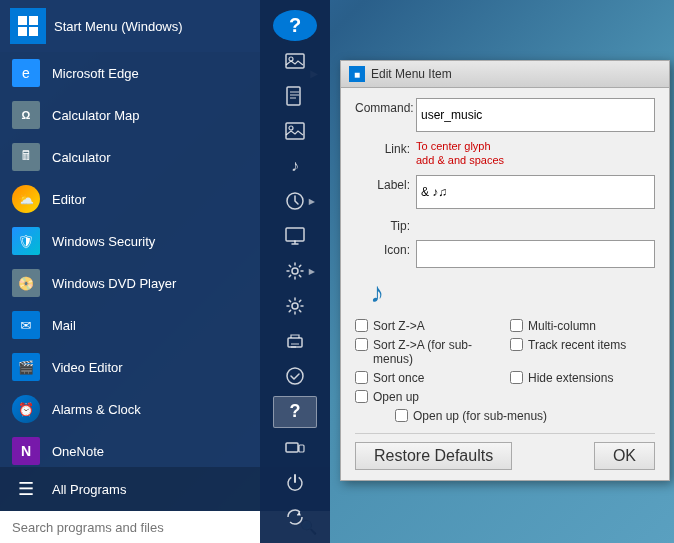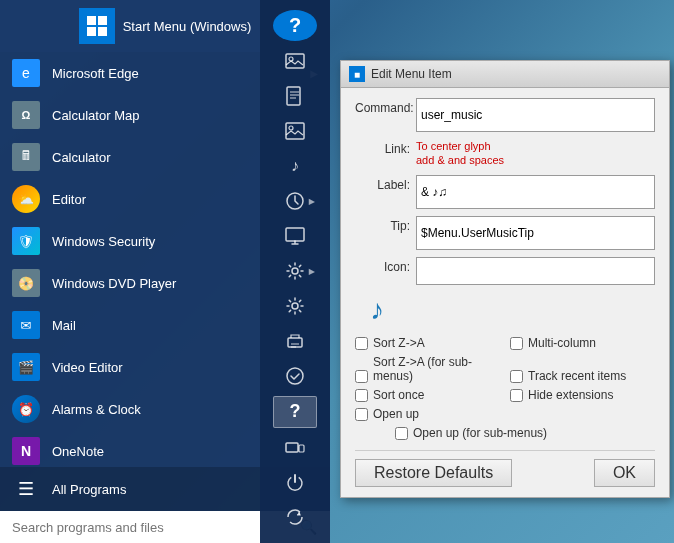--- a/index.html
+++ b/index.html
@@ -33,21 +33,20 @@
       flex-direction: column;
     }
 
     
     .start-bar {
       background: #1a3a6a;
       padding: 8px 10px;
       display: flex;
       align-items: center;
       gap: 8px;
-      justify-content: center;
     }
 
     .start-logo {
       width: 36px;
       height: 36px;
       background: #0078d7;
       display: flex;
       align-items: center;
       justify-content: center;
       flex-shrink: 0;
@@ -287,21 +286,21 @@
     
     .checkboxes-grid {
       display: grid;
       grid-template-columns: 1fr 1fr;
       gap: 5px 10px;
       margin: 8px 0;
     }
 
     .cb-item {
       display: flex;
-      align-items: flex-end;
+      align-items: flex-start;
       gap: 5px;
       font-size: 12px;
       color: #333;
     }
 
     .cb-item input[type="checkbox"] {
       width: 13px;
       height: 13px;
     }
 
@@ -552,21 +551,20 @@
         </div>
       </div>
 
       <div class="dialog-row">
         <span class="dialog-label">Label:</span>
         <input type="text" class="dialog-input" value="&amp; ♪♫" style="">
       </div>
 
       <div class="dialog-row">
         <span class="dialog-label">Tip:</span>
-        <input type="text" class="dialog-input" value="$Menu.UserMusicTip" style="">
       </div>
 
       <div class="dialog-row">
         <span class="dialog-label">Icon:</span>
         <div class="icon-box"></div>
       </div>
 
       <div class="icon-preview">
         <span>♪</span>
       </div>

